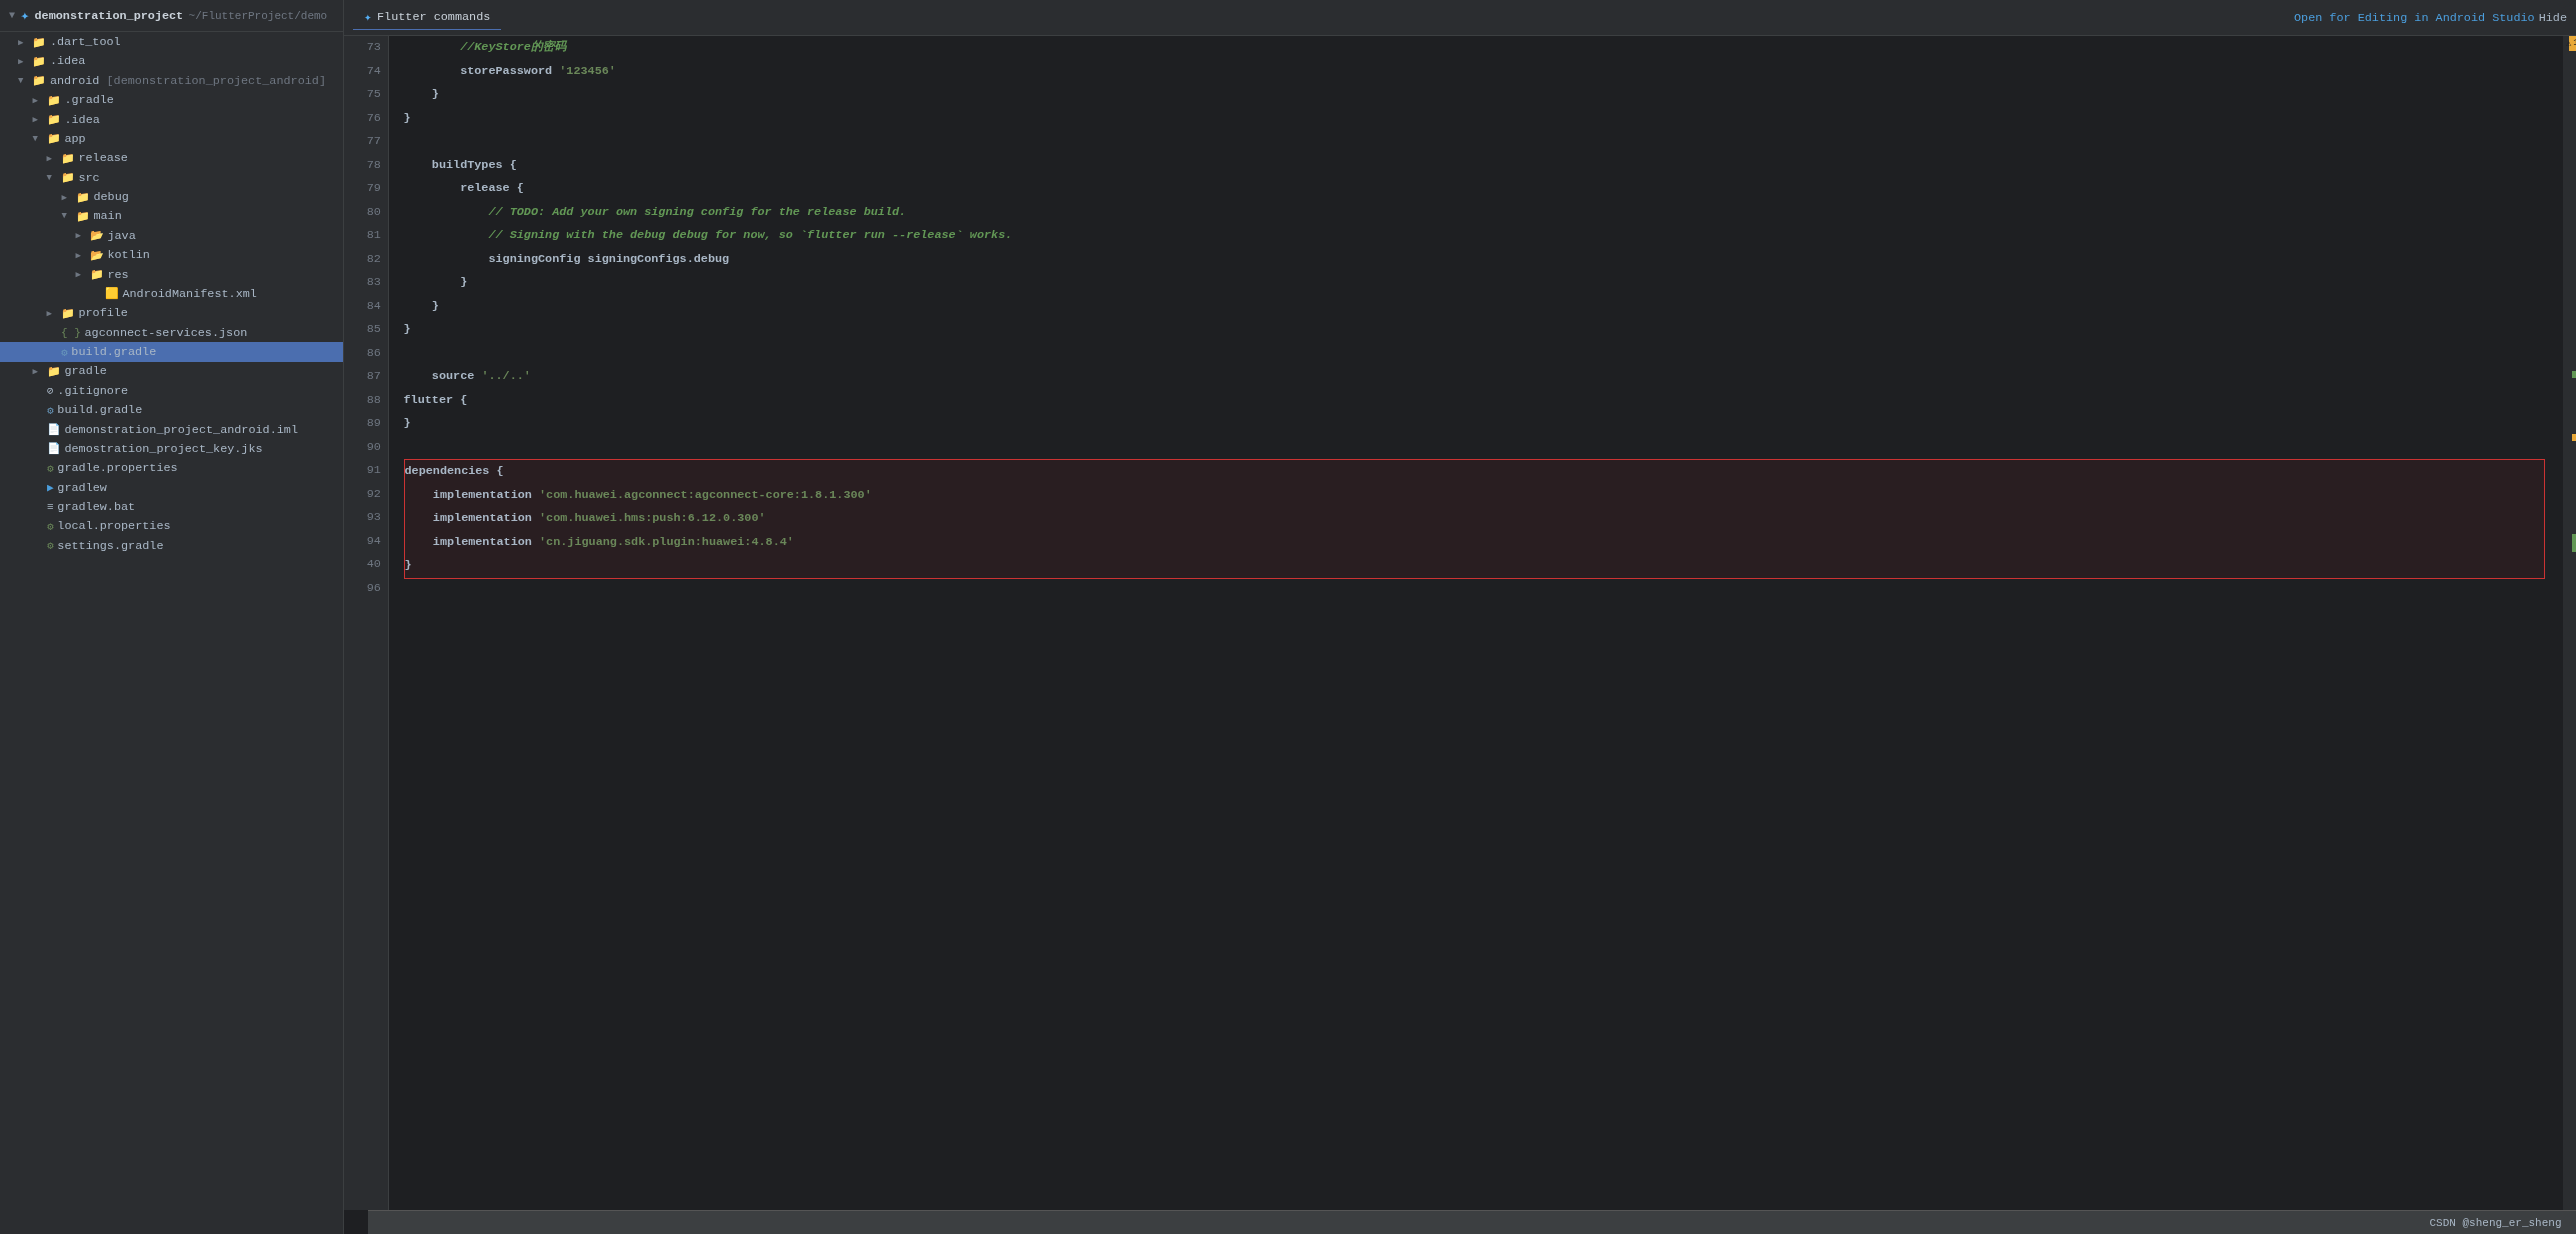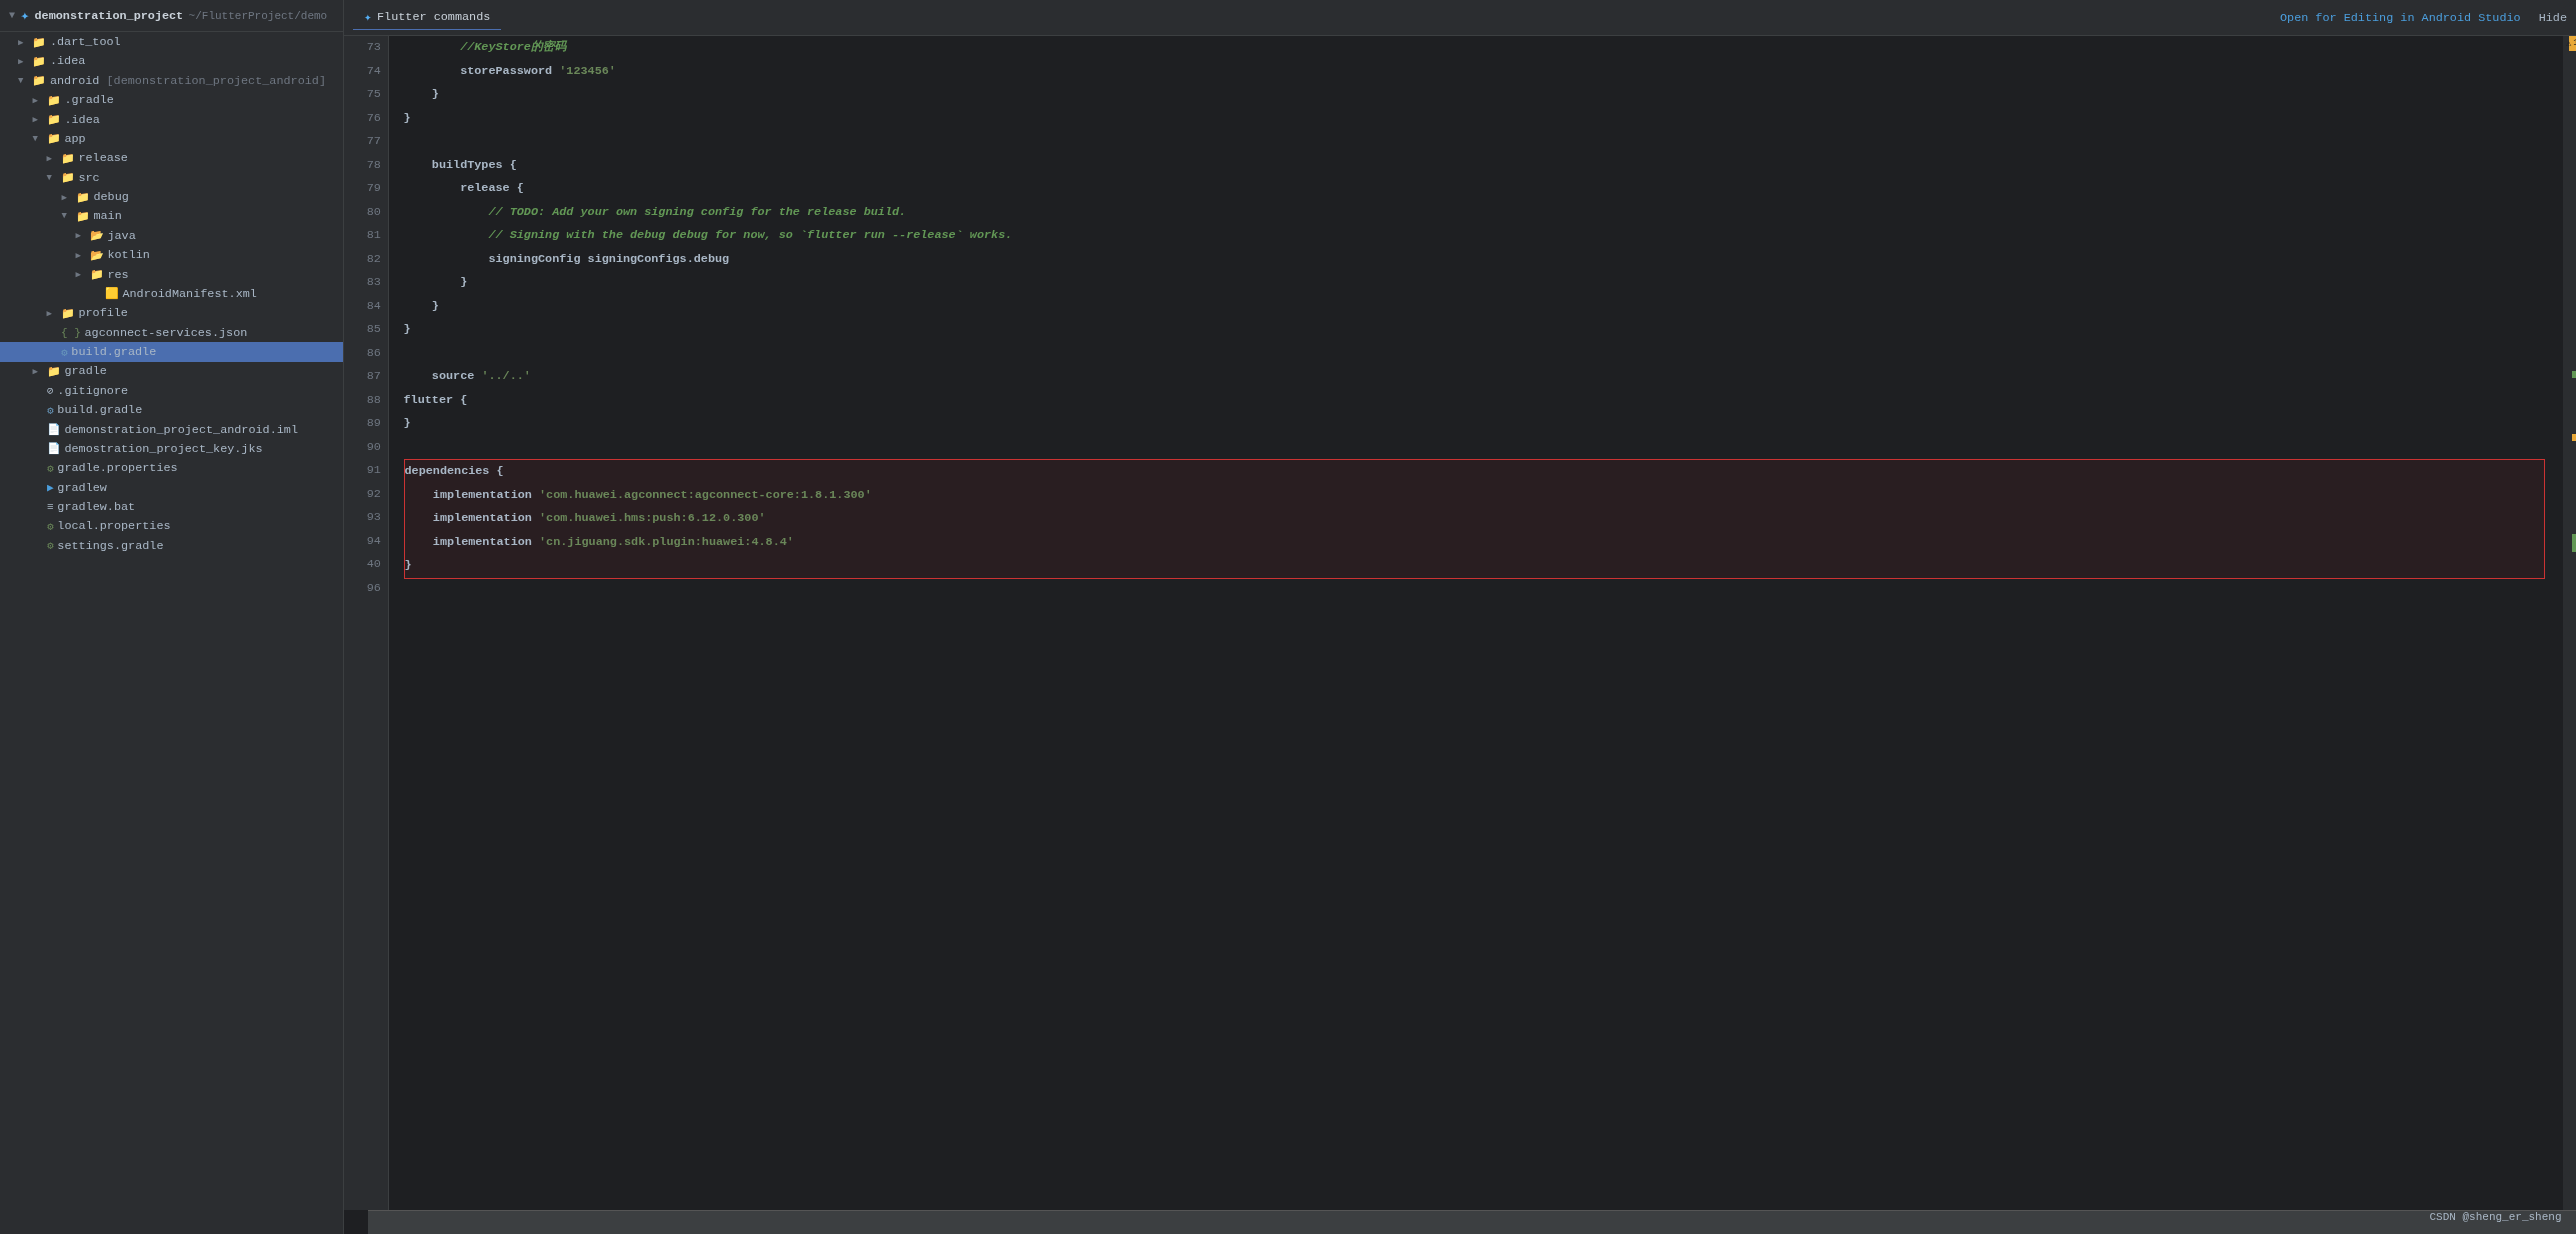--- a/index.html
+++ b/index.html
@@ -136,21 +136,21 @@
     }
 
     .tab-flutter-icon {
       color: #54aef3;
       font-size: 12.7px;
     }
 
     .tab-right {
       display: flex;
       align-items: center;
-      gap: 18px;
+      gap: 4px;
     }
 
     .open-android-btn {
       color: #4b9edd;
       font-size: 11.8px;
       cursor: pointer;
       text-decoration: none;
     }
 
     .hide-btn {
@@ -202,20 +202,21 @@
     .comment { color: #629755; font-style: italic; }
     .comment-todo { color: #629755; font-style: italic; }
     .plain { color: #a9b7c6; }
 
     
     .status-bar {
       height: 25px;
       background: #3c3f41;
       border-top: 0.9px solid #555;
       display: flex;
+      align-items: center;
       justify-content: flex-end;
       padding: 0 14.5px;
       color: #a9b7c6;
       font-size: 11px;
       gap: 11px;
       margin-left: 24px;
     }
 
     .scrollbar-area {
       width: 12.7px;

